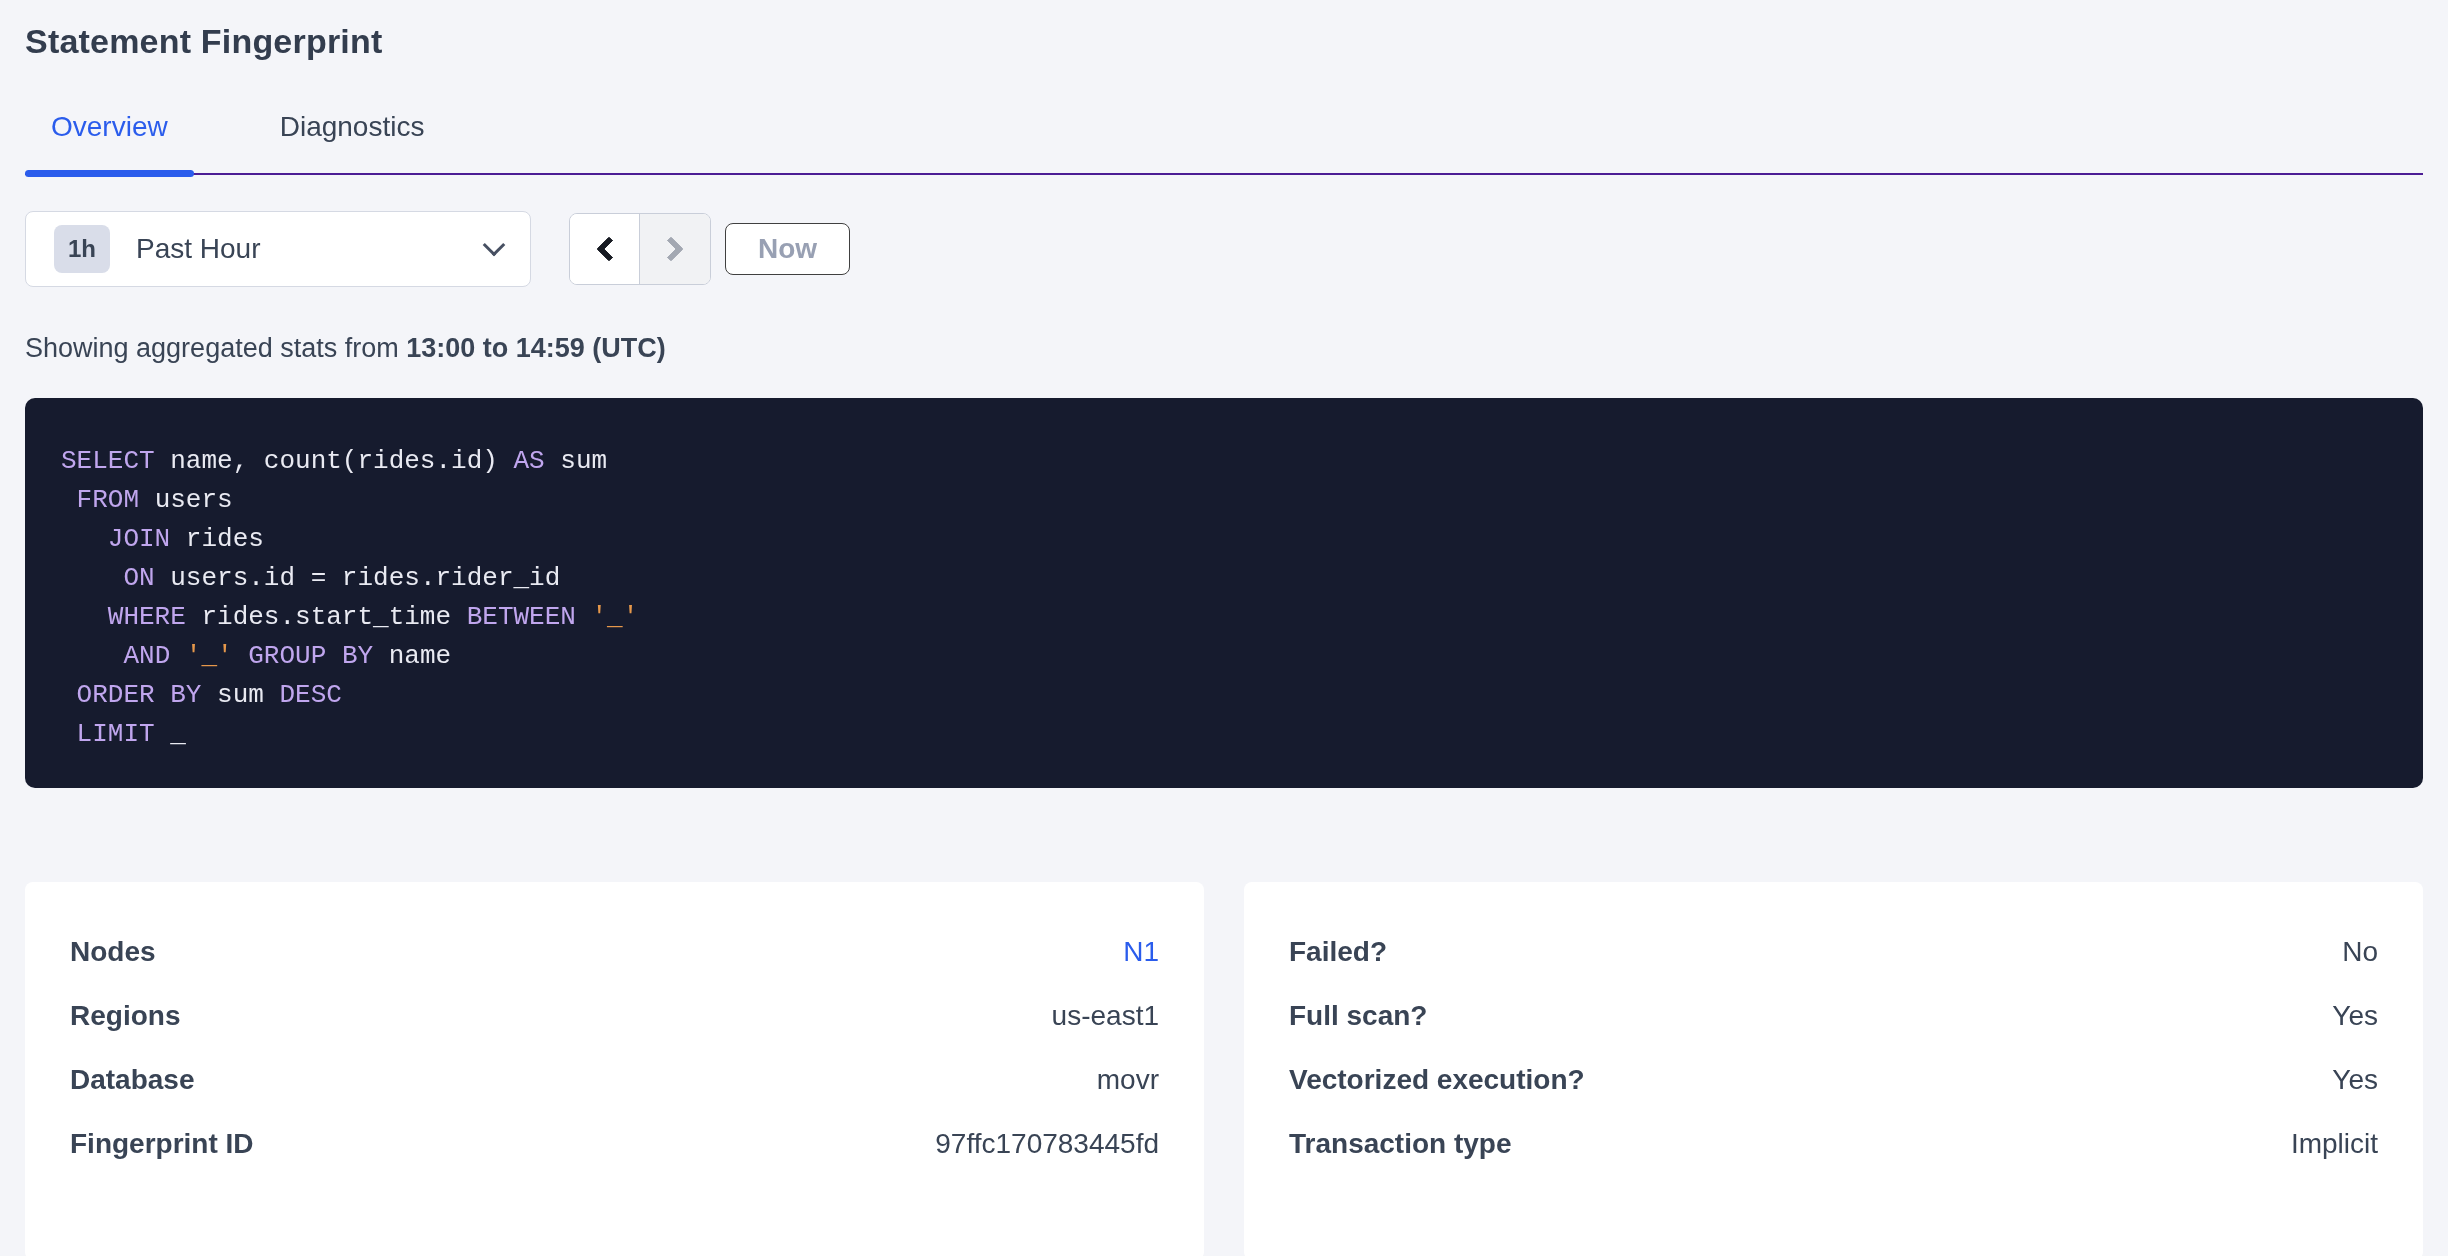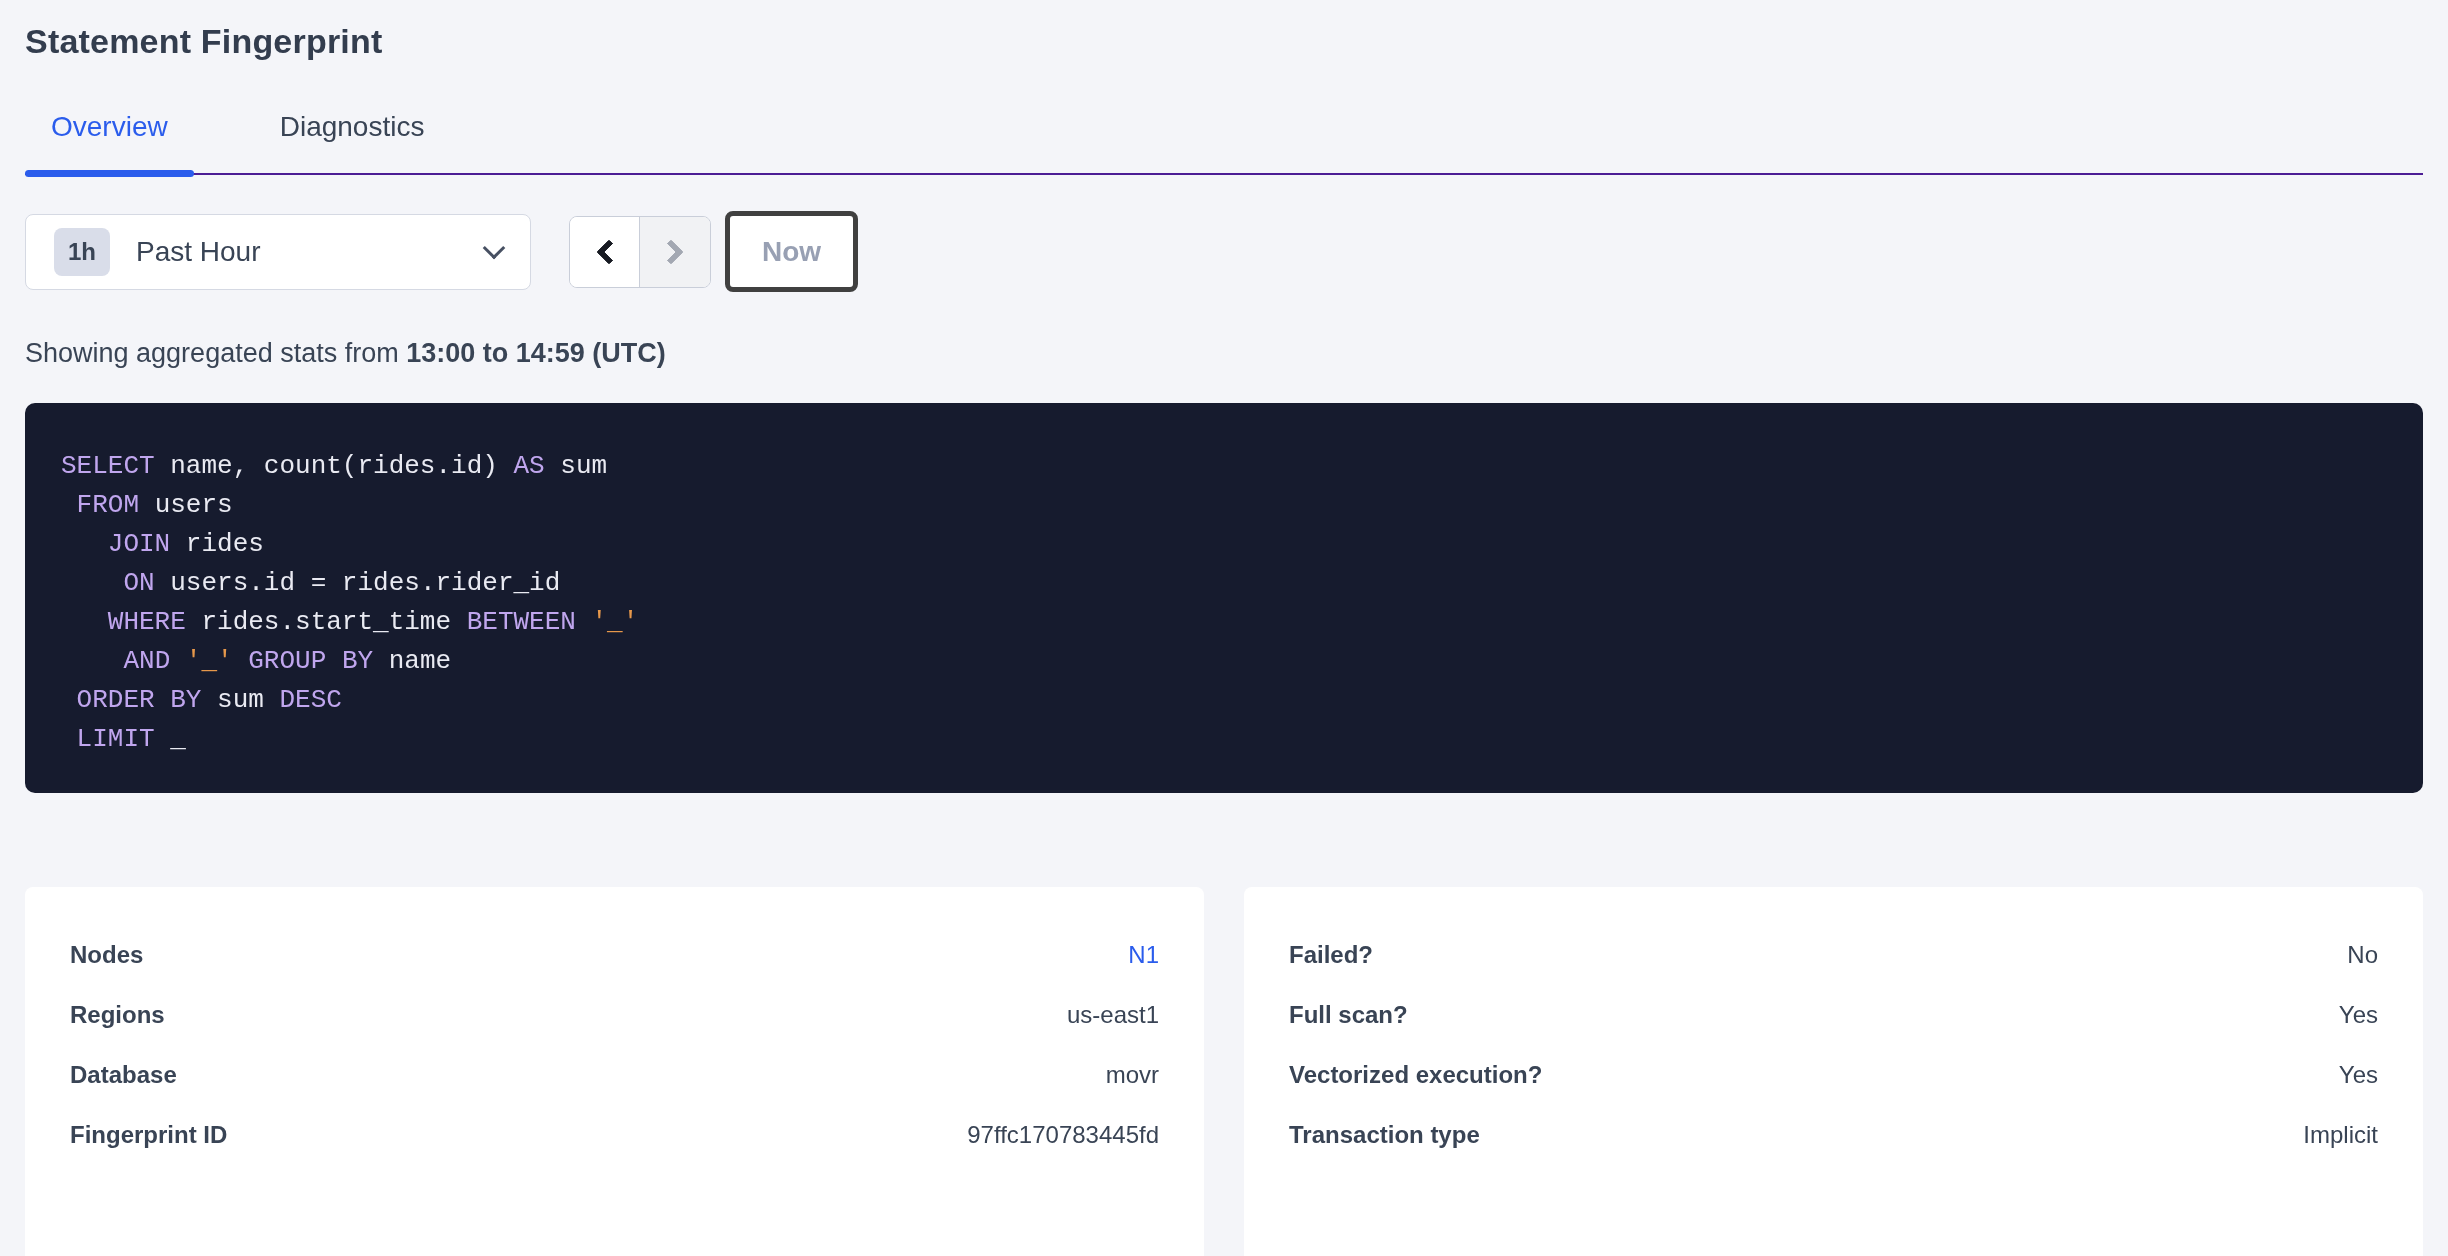--- a/index.html
+++ b/index.html
@@ -108,24 +108,24 @@
   .chev-right {
     width: 18px; height: 18px;
     border-right: 6px solid #a3a8b2;
     border-top: 6px solid #a3a8b2;
     transform: rotate(45deg);
     border-radius: 2px;
     margin-right: 8px;
   }
   .now-btn {
     margin-left: 14px;
-    height: 81px;
+    height: 52px;
     padding: 0 32px;
     background: #ffffff;
-    border: 5px solid #404040;
+    border: 1px solid #404040;
     border-radius: 8px;
     color: #98a0b3;
     font-size: 28px;
     font-weight: 600;
     display: flex;
     align-items: center;
     cursor: pointer;
     font-family: "Liberation Sans", sans-serif;
   }
 
@@ -167,21 +167,21 @@
     background: #ffffff;
     border-radius: 8px;
     padding: 38px 45px;
     min-height: 378px;
   }
   .kv-row {
     display: flex;
     justify-content: space-between;
     align-items: center;
     padding: 16px 0;
-    font-size: 24px;
+    font-size: 28px;
   }
   .kv-label { font-weight: 700; color: #394455; }
   .kv-value { color: #394455; text-align: right; }
   .kv-value.link { color: #2a5cec; cursor: pointer; }
 </style>
 </head>
 <body>
 
 <div class="content">
 

